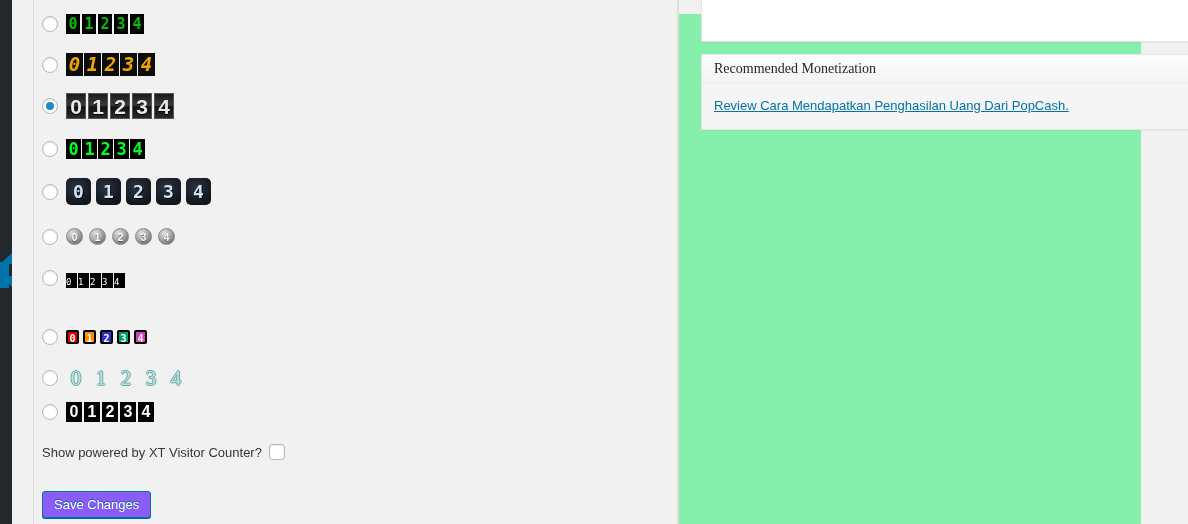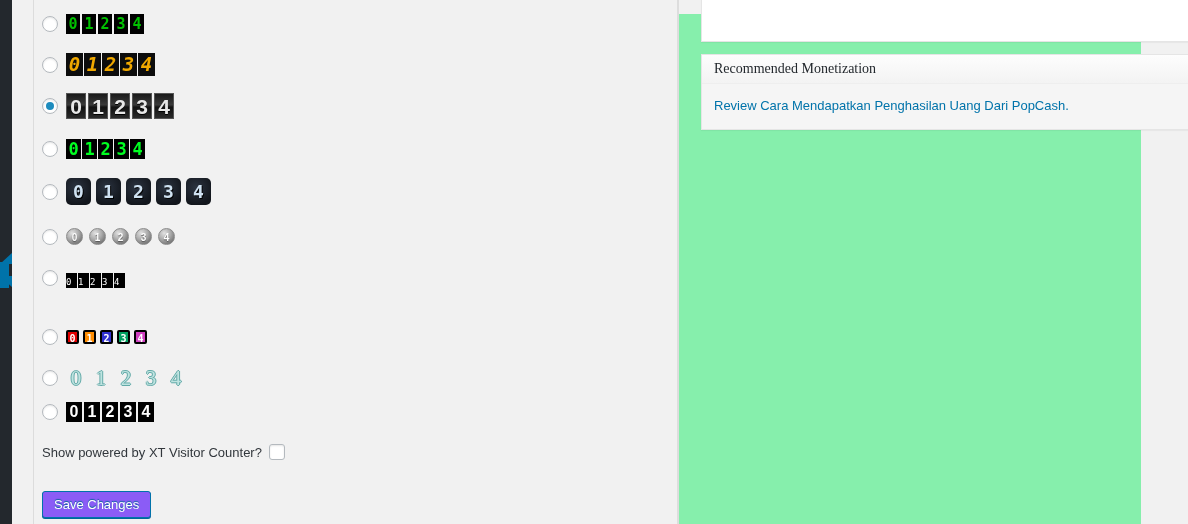--- a/index.html
+++ b/index.html
@@ -355,20 +355,21 @@
     font-family: "Liberation Serif", serif;
     font-size: 14px;
     color: #23282d;
   }
   .postbox-body {
     padding: 14px 12px 16px 12px;
     background: #f5f5f5;
   }
   .link {
     color: #0073aa;
+    text-decoration: underline;
     font-size: 13px;
   }
 </style>
 </head>
 <body>
 
 <div id="admin-rail"></div>
 <div id="collapse-pointer">
   <div class="bar"></div>
   <div class="chev"></div>

